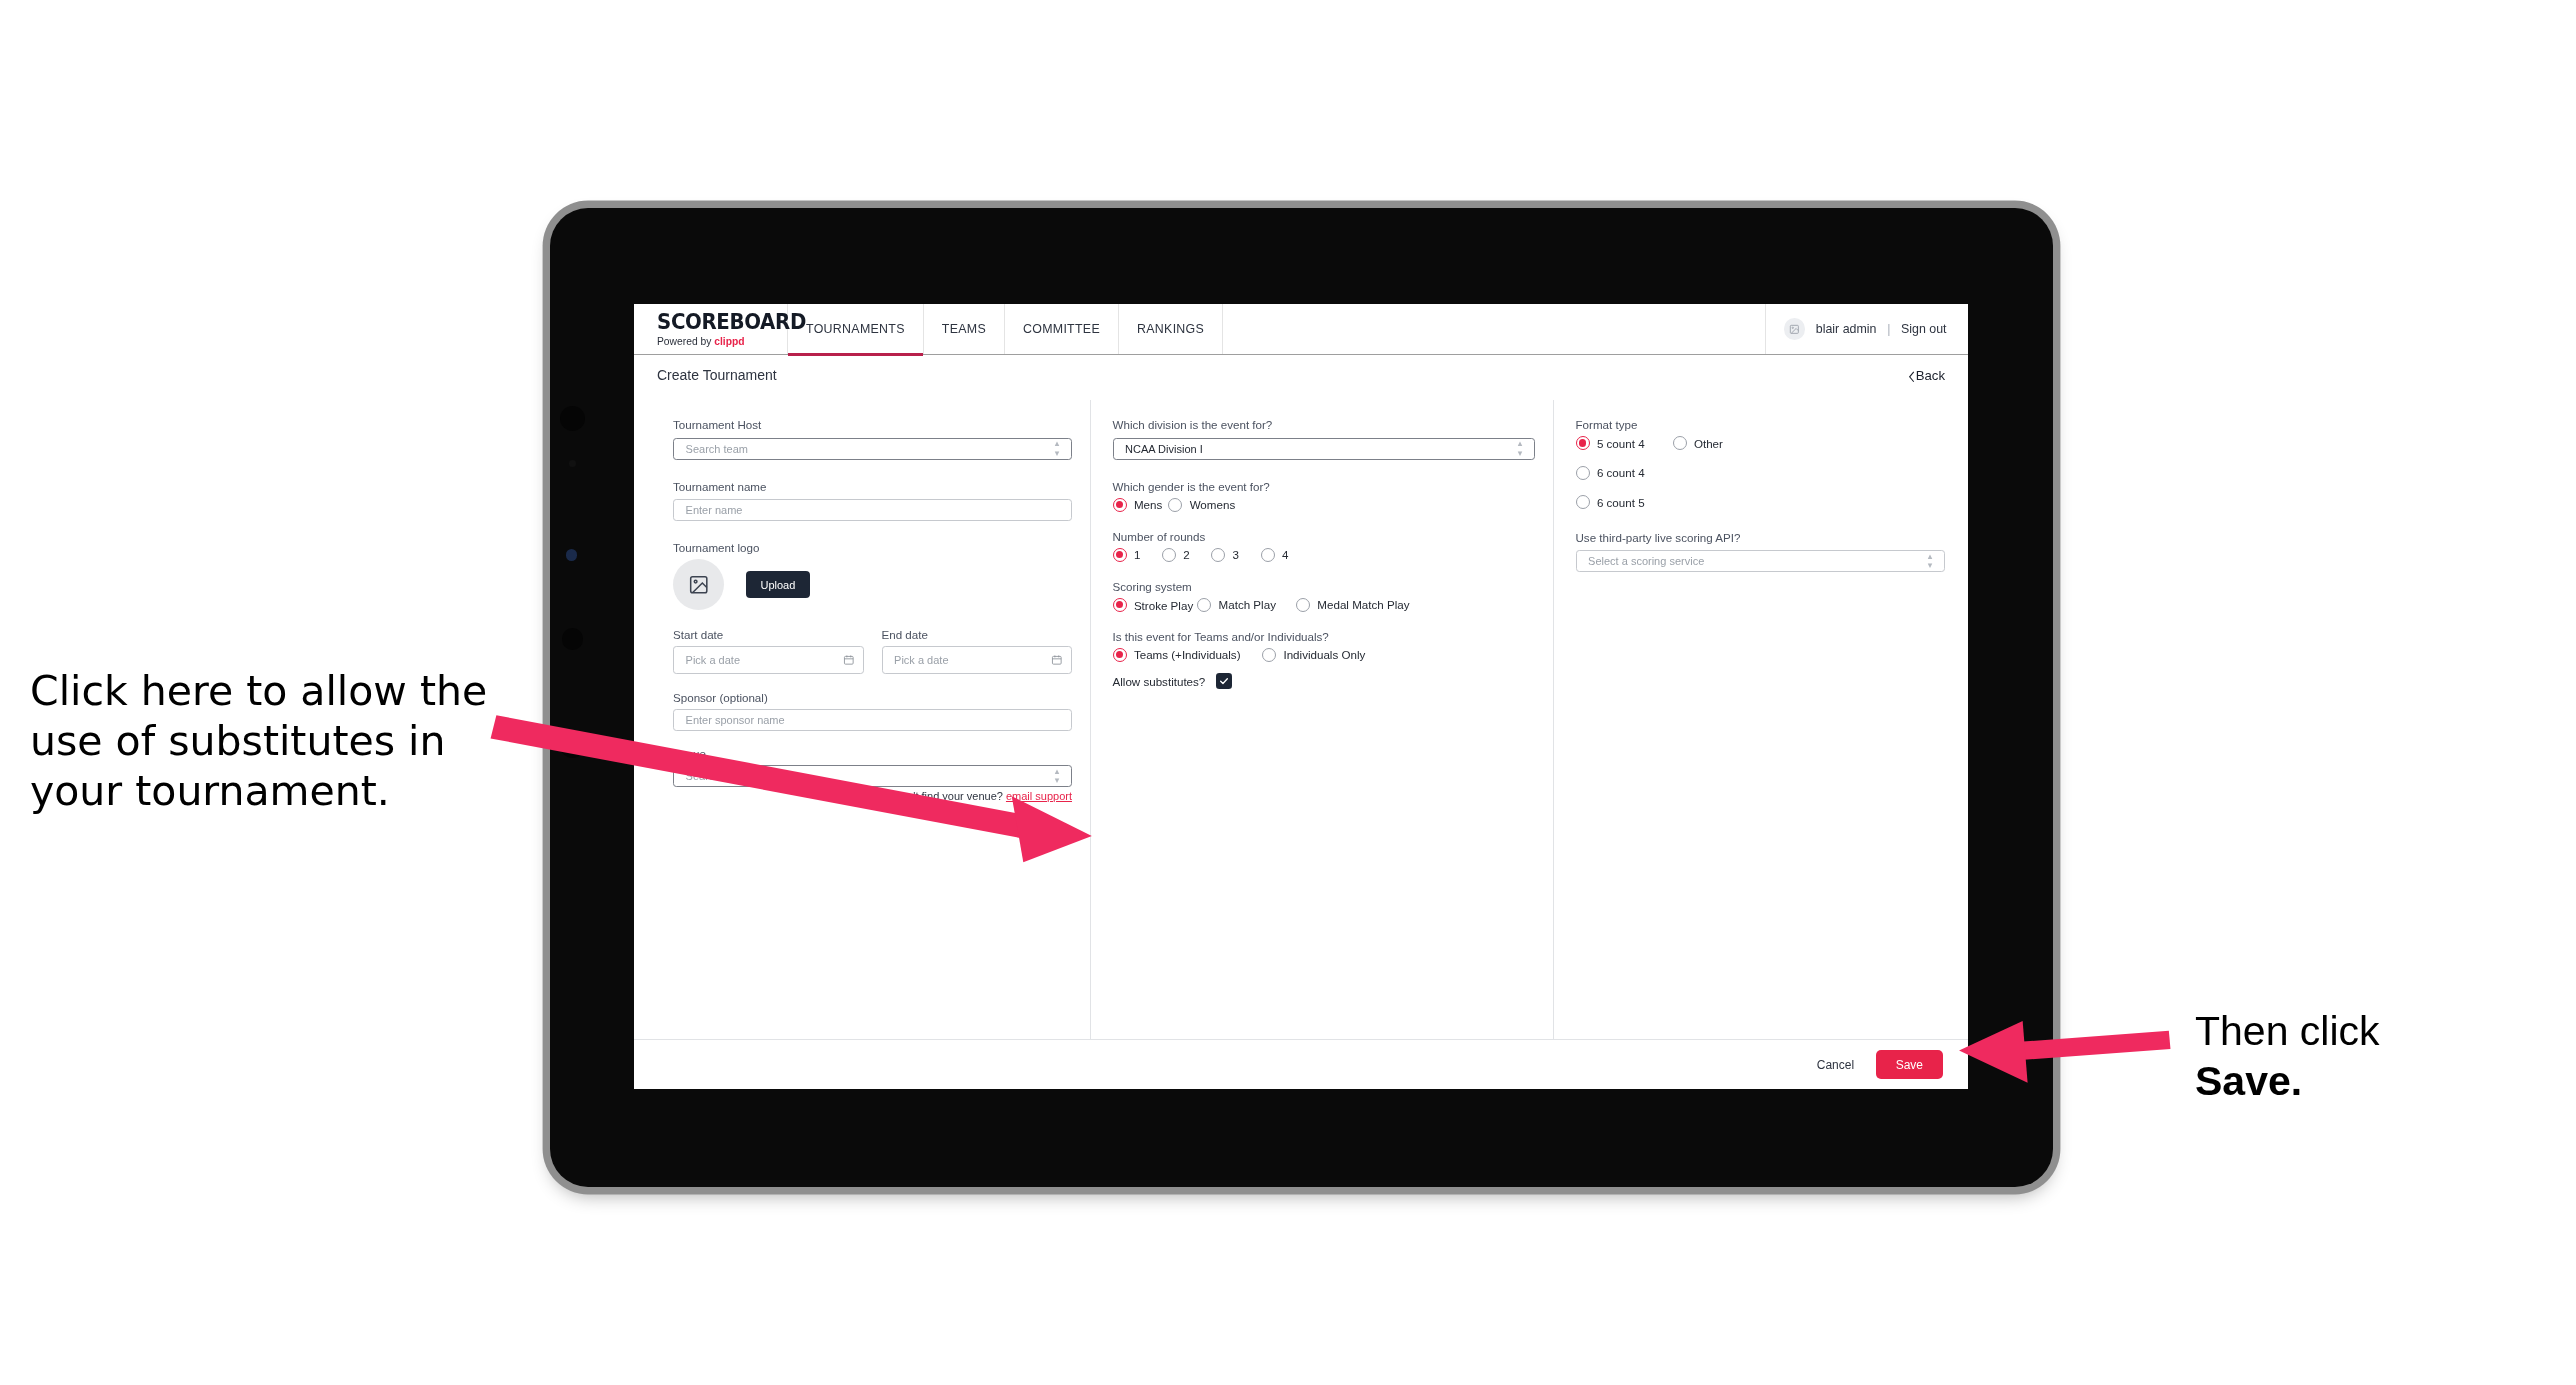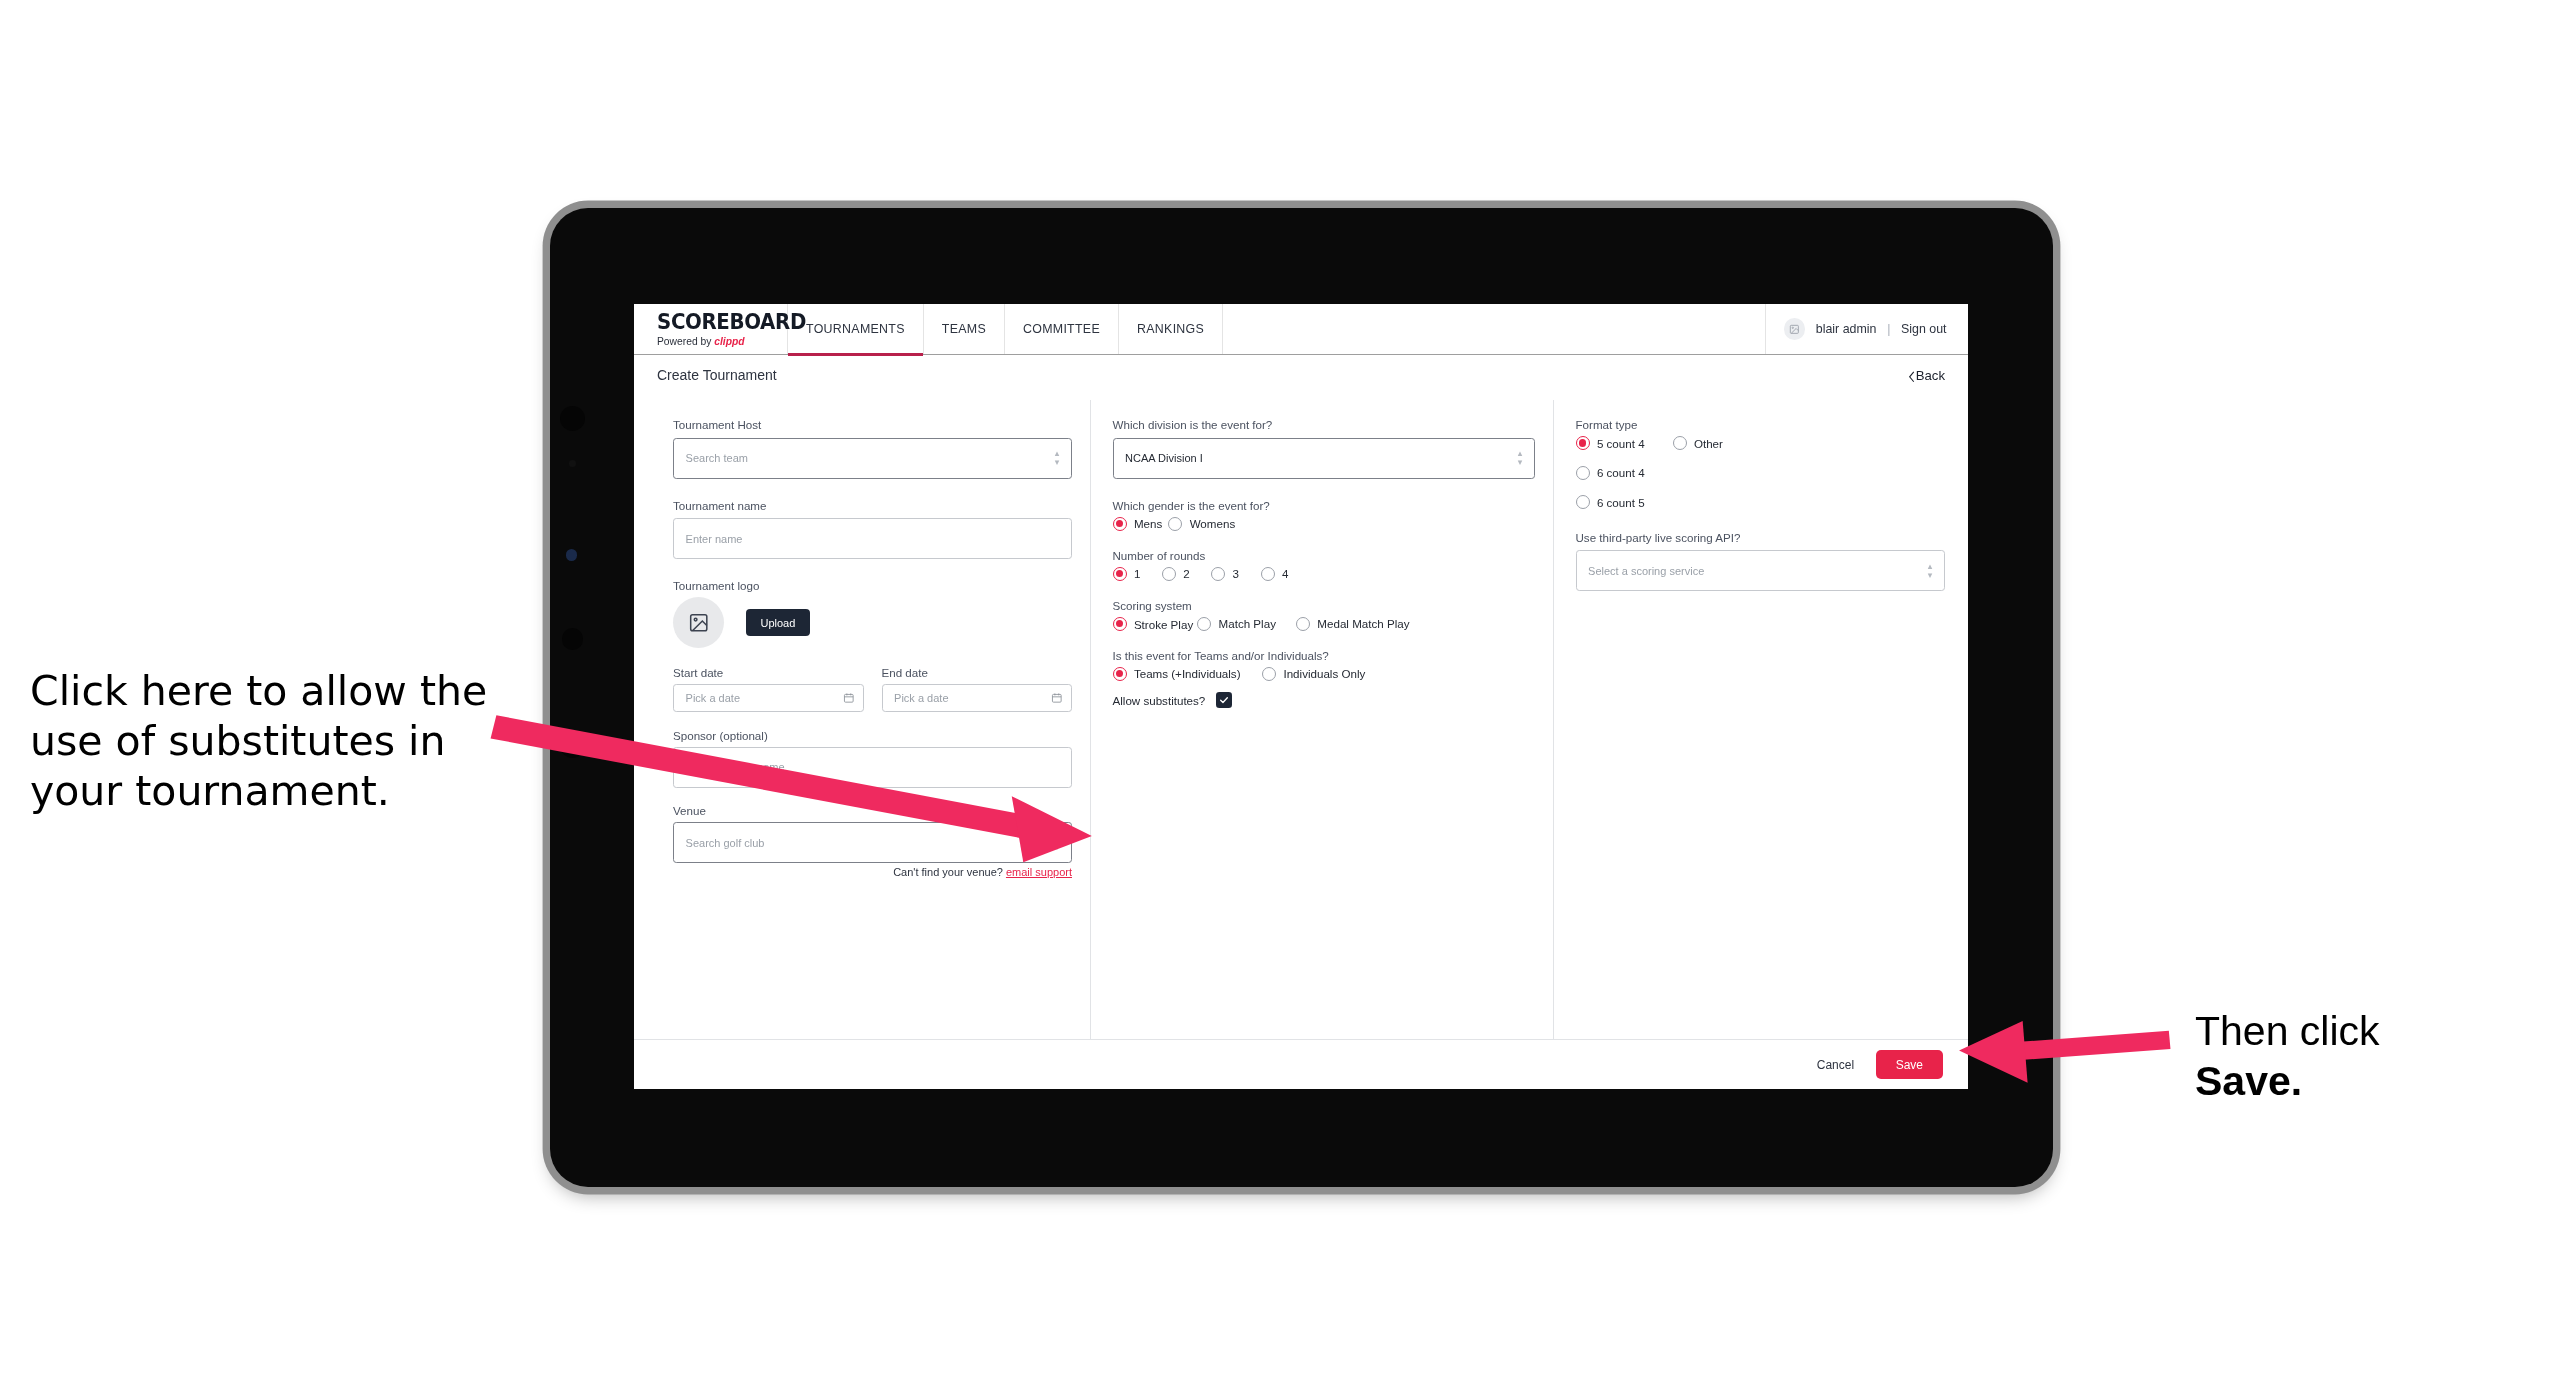--- a/index.html
+++ b/index.html
@@ -47,21 +47,21 @@
     padding-left: 23px;
     border-right: 0.8px solid #e4e4e4;
   }
   #brand-title {
     font-family: "DejaVu Sans", sans-serif;
     font-weight: 700; font-size: 21.5px; letter-spacing: -0.4px;
     color: #141a25; line-height: 1; transform: scaleX(0.92);
     transform-origin: left center;
   }
   #brand-sub { font-size: 10.3px; color: #2a2f3a; margin-top: 3.3px; }
-  #brand-sub .clippd { color: #e8234a; font-weight: 700; font-style: italic; }
+  #brand-sub .clippd { color: #e8234a; font-weight: 700; }
 
   .nav-tab {
     display: flex; align-items: center; justify-content: center;
     padding: 0 18px; font-size: 12.4px; letter-spacing: 0.3px;
     color: #2e3440; border-right: 0.8px solid #e4e4e4;
     position: relative; cursor: pointer;
   }
   .nav-tab.active::after {
     content: ""; position: absolute; left: 0; right: 0; bottom: -1.7px;
     height: 2.5px; background: #b8204b;
@@ -96,21 +96,21 @@
   #col-left  { width: 456px; flex:0 0 456px; padding-left: 39px; padding-right: 18px; }
   #col-mid   { width: 463px; flex:0 0 463px; padding-left: 21.5px; padding-right: 18px;
                border-left: 0.8px solid #e1e3e6; }
   #col-right { flex: 1 1 auto; padding-left: 21.5px; padding-right: 23px;
                border-left: 0.8px solid #e1e3e6; }
 
   .field-label { font-size: 11.6px; color: #4b5260; margin-bottom: 6.6px; }
   .field-label.tight { margin-bottom: 5px; }
 
   .input-box {
-    height: 41px; border: 0.8px solid #7c8089; border-radius: 3.3px;
+    height: 22px; border: 0.8px solid #7c8089; border-radius: 3.3px;
     background: #fff; display: flex; align-items: center;
     padding: 0 8.3px 0 11.6px; font-size: 11px; color: #9aa0a8;
     margin-bottom: 20px; cursor: text;
   }
   .input-box.light { border-color: #c6c9ce; }
   .input-box .val { flex: 1 1 auto; }
   .input-box .val.filled { color: #252a33; }
   .caret-updown { width: 11.6px; color: #b4b9c0; font-size: 9px; line-height: 1.05; text-align:center; }
 
   

